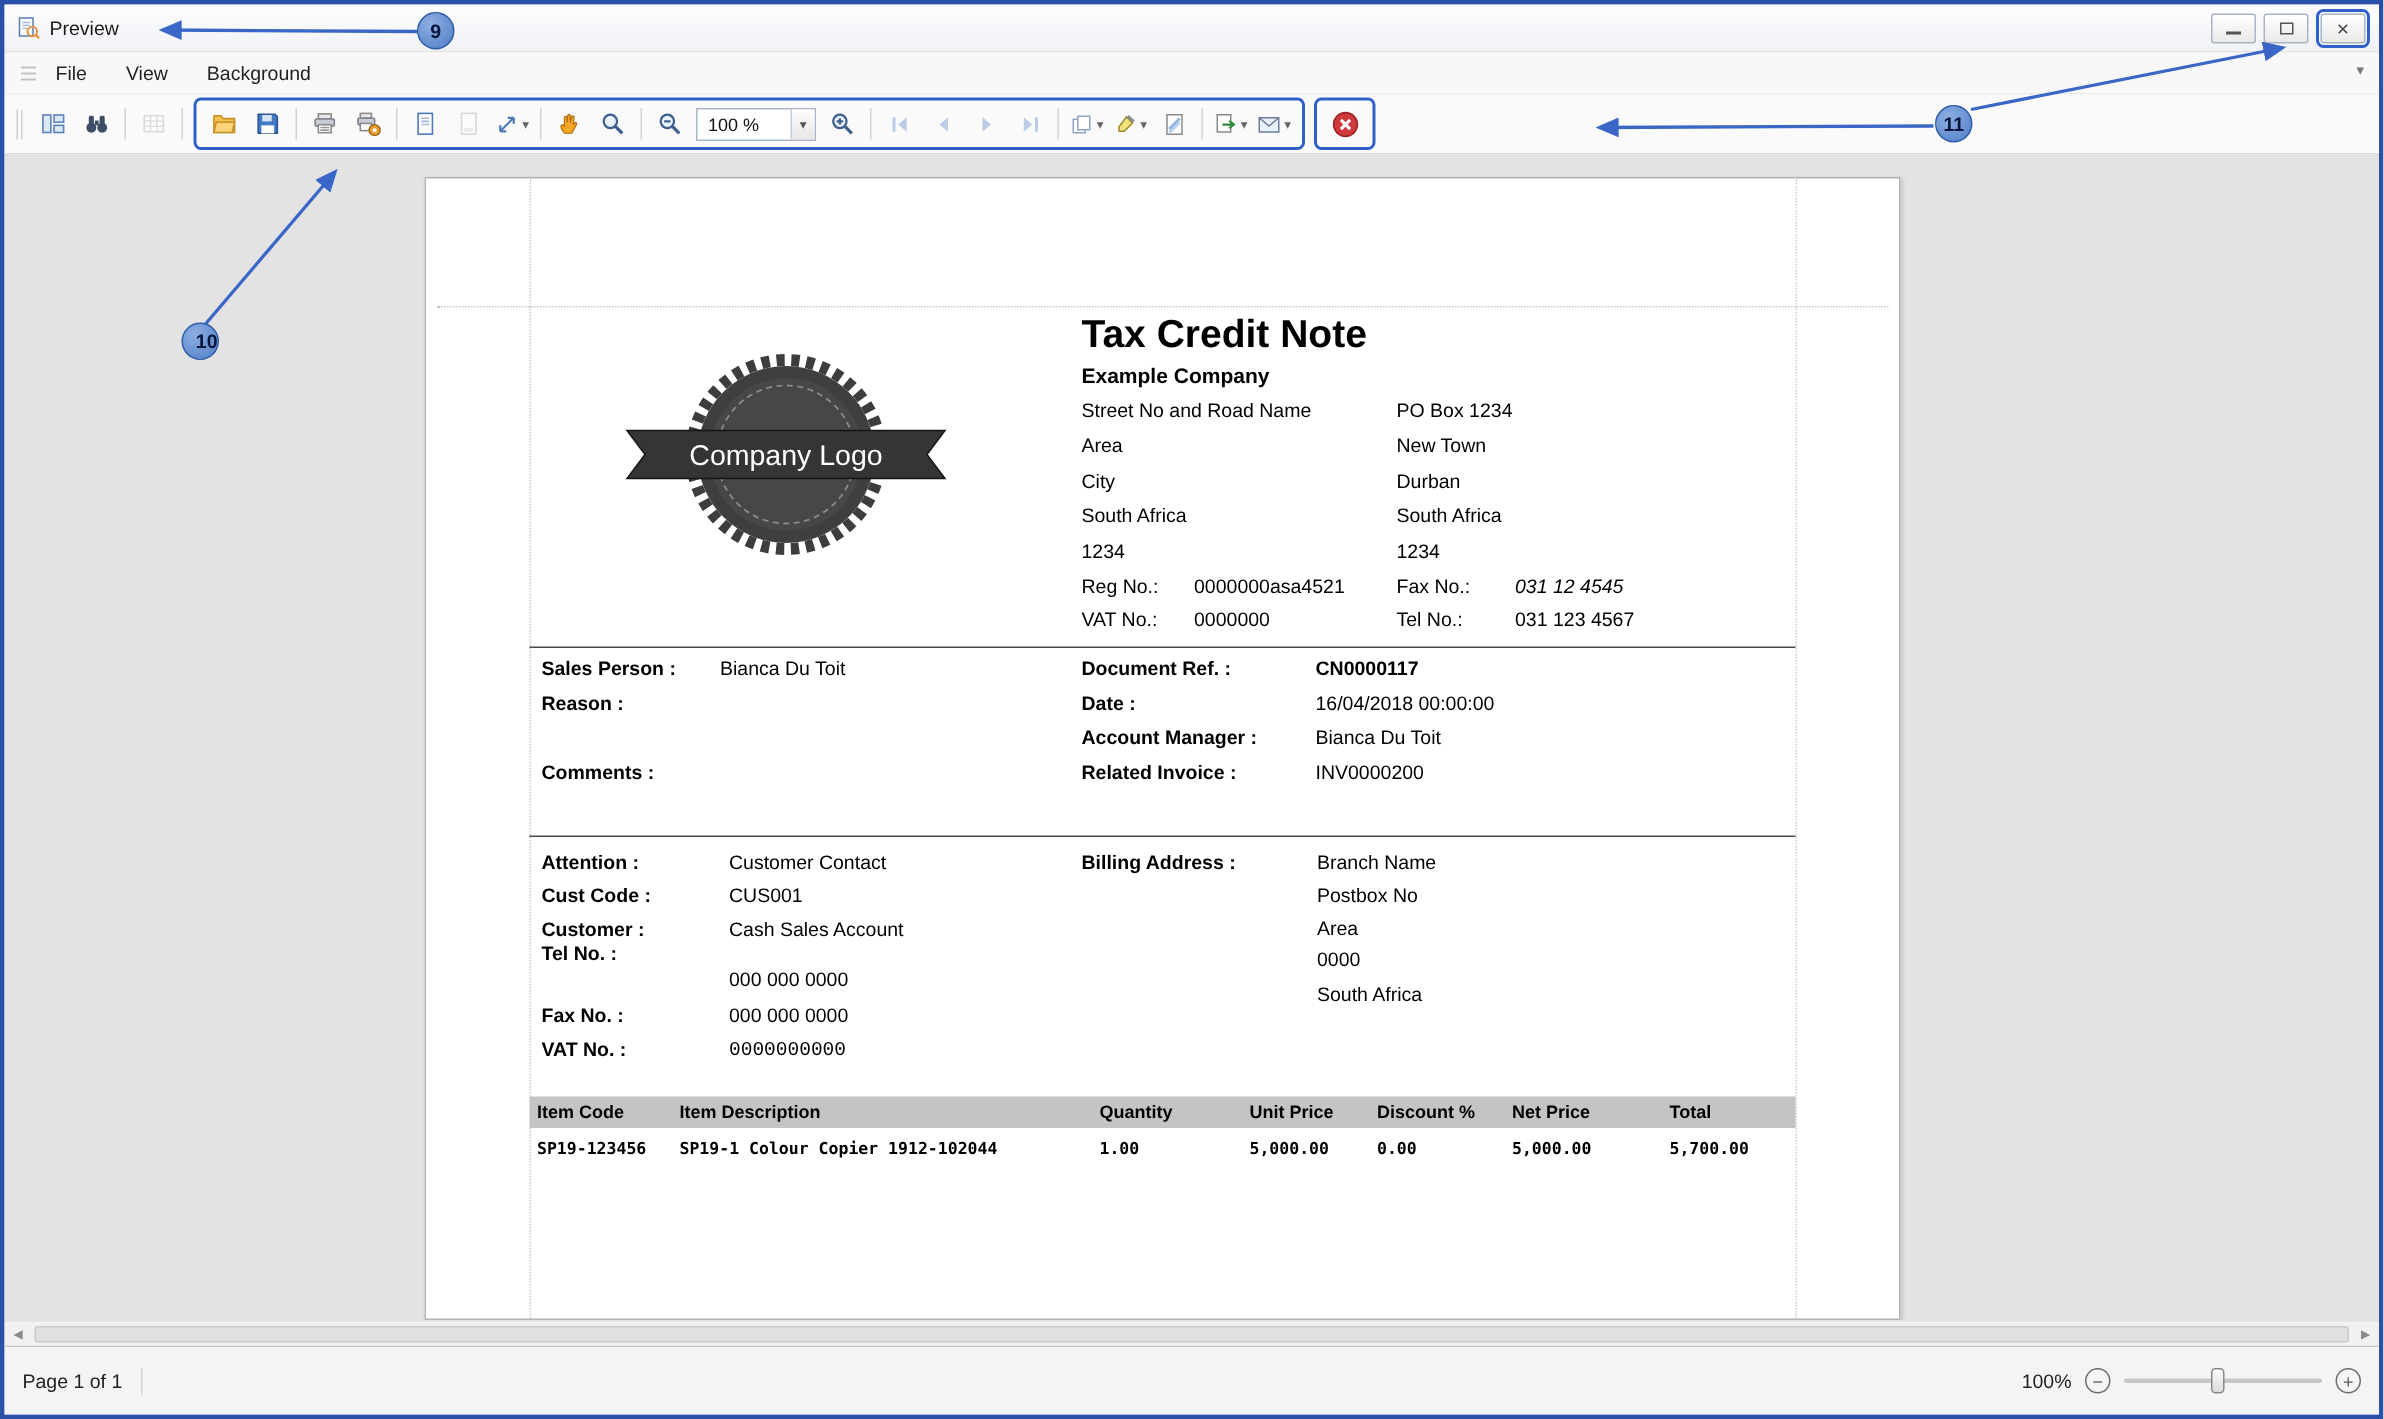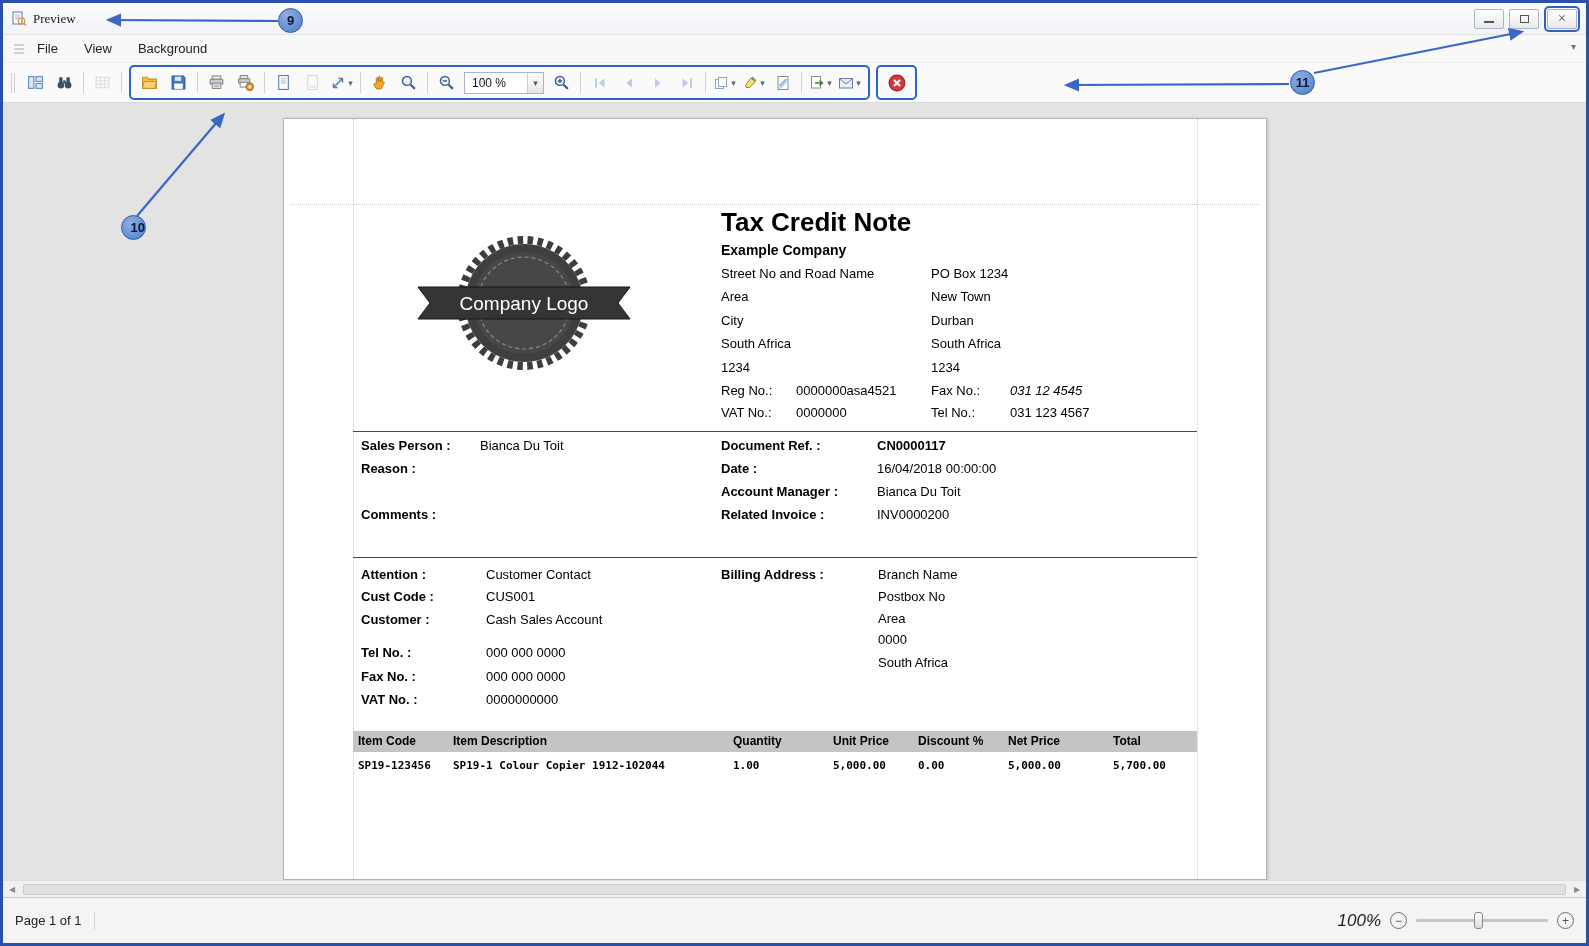--- a/index.html
+++ b/index.html
@@ -2,21 +2,21 @@
 <html><head>
 <meta charset="utf-8">
 <style>
   * { margin:0; padding:0; box-sizing:border-box; }
   html,body { width:1589px; height:946px; background:#fff; }
   body { font-family:"Liberation Sans", sans-serif; }
 
   .window { position:relative; width:1589px; height:946px; border:3px solid #2B50A8; background:#fff; overflow:hidden; }
 
   
-  .titlebar { height:32px; display:flex; align-items:center; padding:0 6px 0 8px; background:linear-gradient(#FDFDFE,#F0F2F6); border-bottom:1px solid #E3E3E3;font-family:Liberation Serif, serif; }
+  .titlebar { height:32px; display:flex; align-items:center; padding:0 6px 0 8px; background:linear-gradient(#FDFDFE,#F0F2F6); border-bottom:1px solid #E3E3E3; }
   .title-text { margin-left:6px; font-size:13px; color:#1a1a1a; }
   .win-controls { margin-left:auto; display:flex; align-items:center; gap:5px; }
   .win-btn { width:30px; height:20px; display:flex; align-items:center; justify-content:center; background:linear-gradient(#ffffff,#e9e9e9); border:1px solid #aab4c4; border-radius:2px; font-size:11px; color:#444; cursor:default; }
   .anno-close { border:2px solid #2E62C9; border-radius:5px; padding:1px; }
   .glyph-min { display:inline-block; width:10px; border-bottom:2px solid #555; margin-top:7px; }
   .glyph-max { display:inline-block; width:9px; height:8px; border:1.5px solid #555; }
 
   
   .menubar { height:28px; display:flex; align-items:center; gap:26px; padding-left:34px; background:#F8F8F8; font-size:13px; color:#222; position:relative; border-bottom:1px solid #EDEDED; }
   .menu-item { cursor:default; }
@@ -344,26 +344,26 @@
       <div class="abs" style="left:593px; top:388px;">INV0000200</div>
 
       <div class="hr" style="top:438px;"></div>
 
       <div class="abs b" style="left:77px; top:448px;">Attention :</div>
       <div class="abs" style="left:202px; top:448px;">Customer Contact</div>
       <div class="abs b" style="left:77px; top:470px;">Cust Code :</div>
       <div class="abs" style="left:202px; top:470px;">CUS001</div>
       <div class="abs b" style="left:77px; top:493px;">Customer :</div>
       <div class="abs" style="left:202px; top:493px;">Cash Sales Account</div>
-      <div class="abs b" style="left:77px; top:526px;">Tel No. :</div>
+      <div class="abs b" style="left:77px; top:509px;">Tel No. :</div>
       <div class="abs" style="left:202px; top:526px;">000 000 0000</div>
       <div class="abs b" style="left:77px; top:550px;">Fax No. :</div>
       <div class="abs" style="left:202px; top:550px;">000 000 0000</div>
       <div class="abs b" style="left:77px; top:573px;">VAT No. :</div>
-      <div class="abs" style="left:202px; top:573px;">0000000000</div>
+      <div class="abs" style="left:202px; top:573px;font-family:Liberation Mono, monospace;">0000000000</div>
 
       <div class="abs b" style="left:437px; top:448px;">Billing Address :</div>
       <div class="abs" style="left:594px; top:448px;">Branch Name</div>
       <div class="abs" style="left:594px; top:470px;">Postbox No</div>
       <div class="abs" style="left:594px; top:492px;">Area</div>
       <div class="abs" style="left:594px; top:513px;">0000</div>
       <div class="abs" style="left:594px; top:536px;">South Africa</div>
 
       <div class="thead">
         <div class="abs" style="left:5px;">Item Code</div>
@@ -389,21 +389,21 @@
       <span class="scroll-arrow">◀</span>
       <div class="scroll-thumb"></div>
       <span class="scroll-arrow">▶</span>
     </div>
   </div>
 
   <div class="statusbar">
     <span>Page 1 of 1</span>
     <div class="sb-sep"></div>
     <div class="sb-right">
-      <span style="font-size:17px;font-style:italic;">100%</span>
+      <span style="font-size:13px;">100%</span>
       <div class="zoom-circle">
           <span>−</span>
         </div>
       <div class="slider">
         <div class="slider-track"></div>
         <div class="slider-thumb"></div>
       </div>
       <div class="zoom-circle">
           <span>+</span>
         </div>

